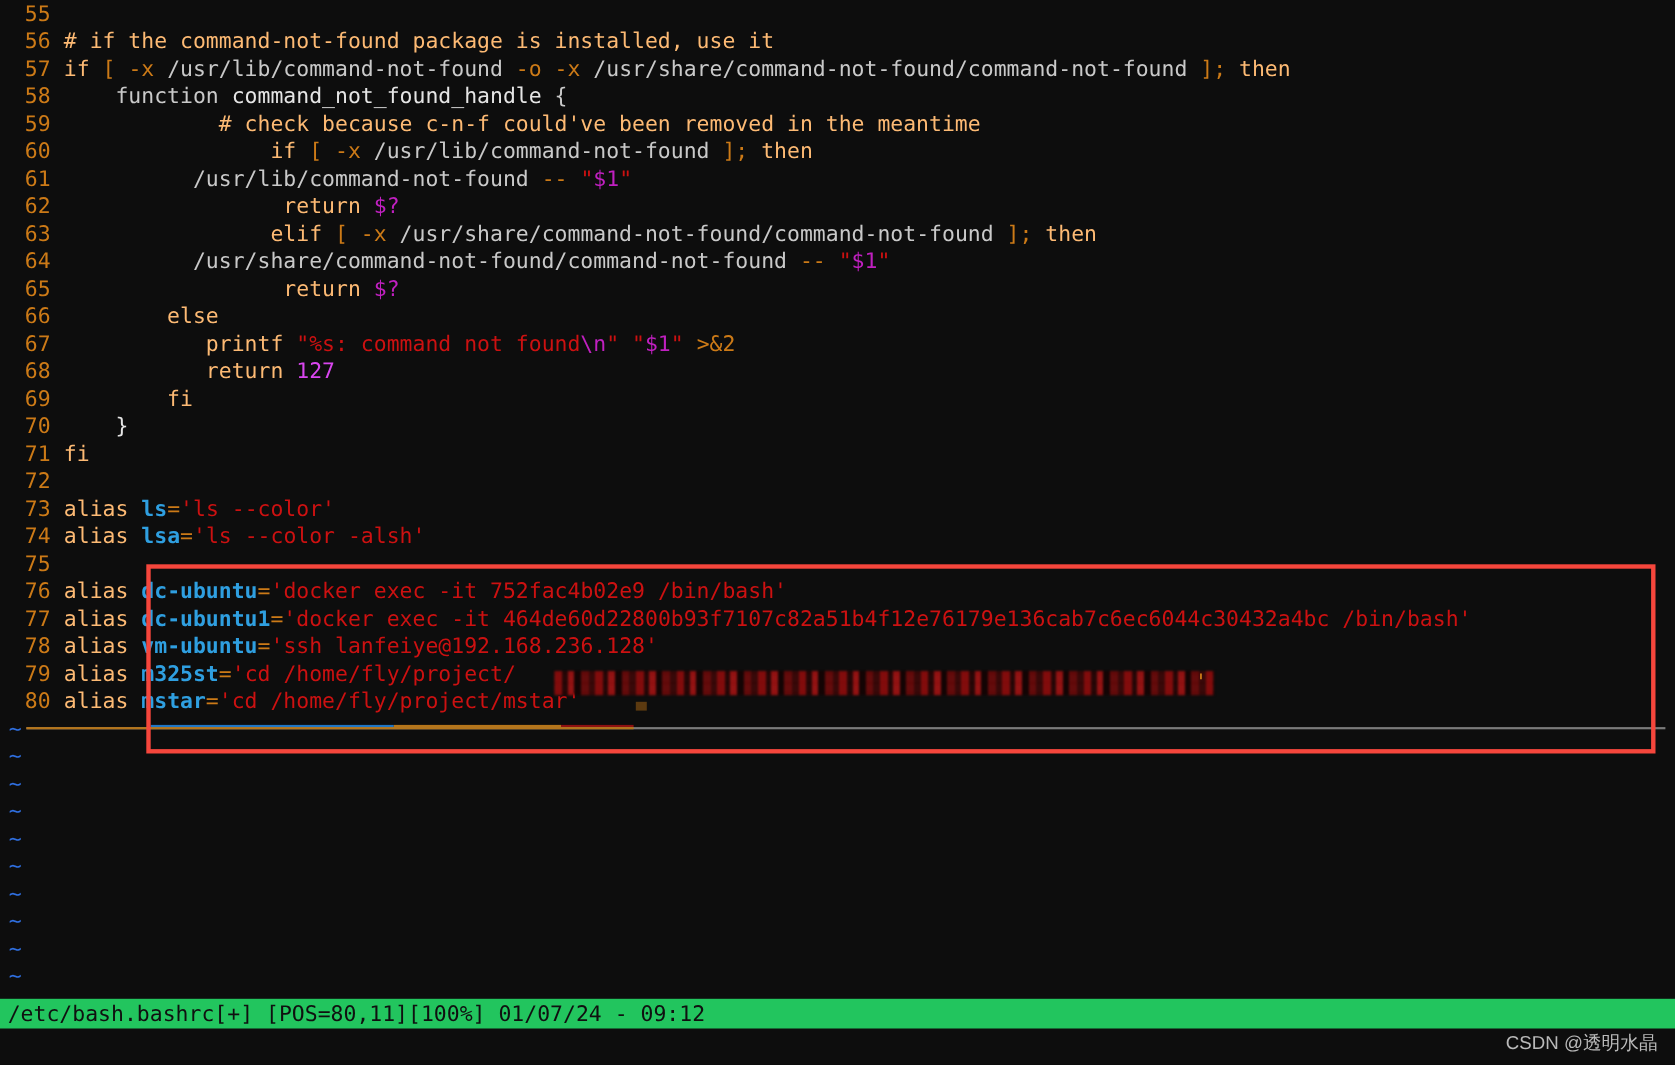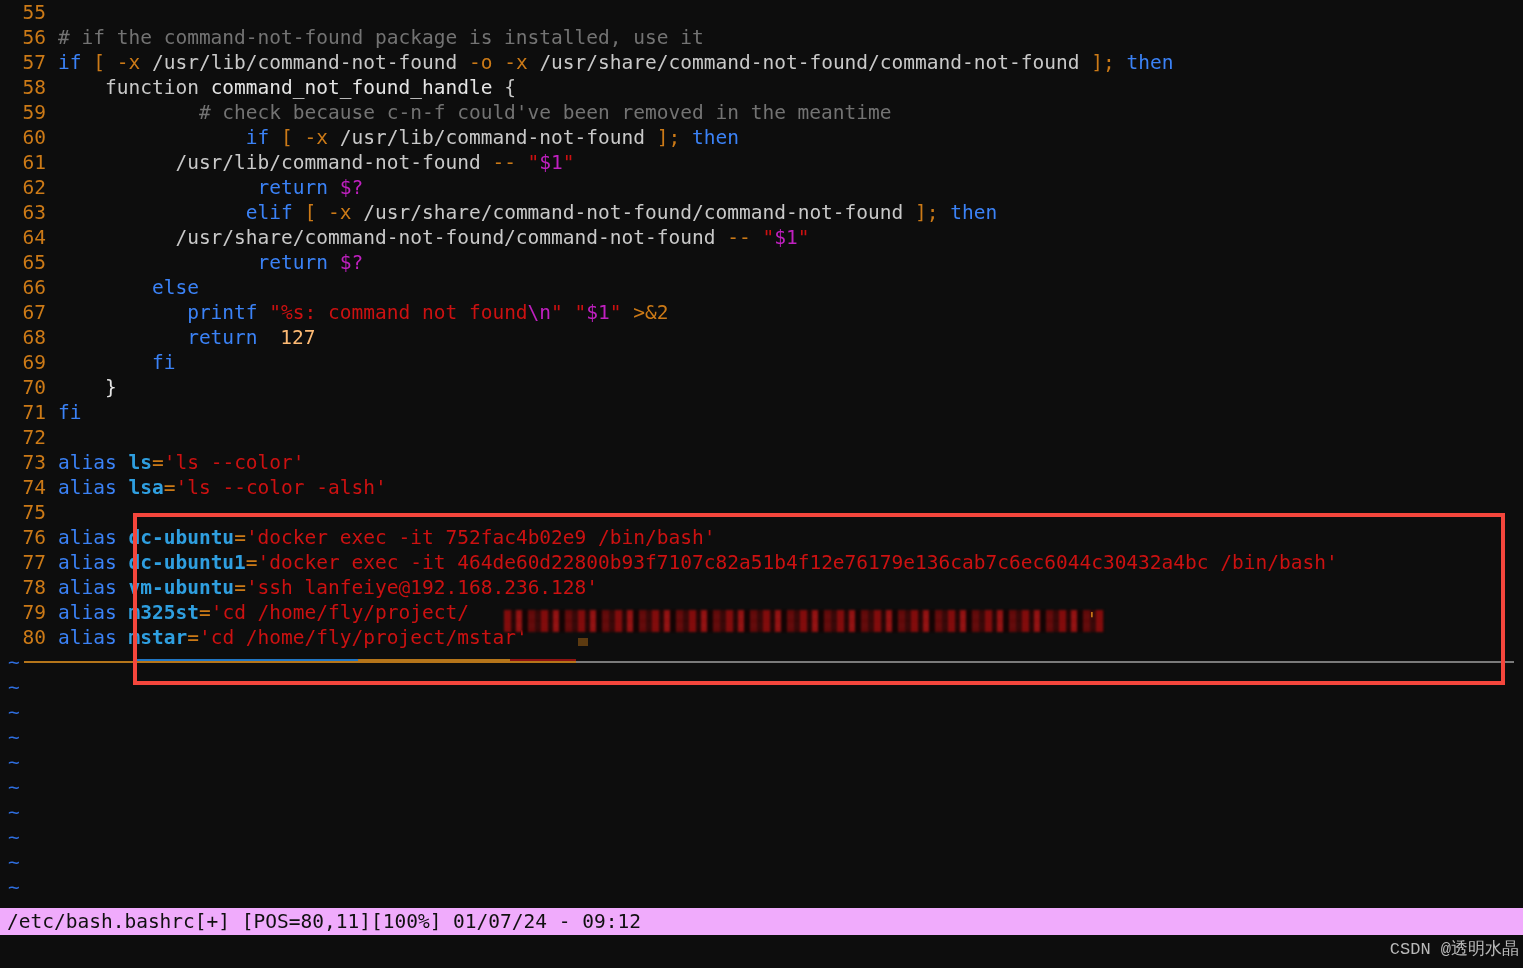--- a/index.html
+++ b/index.html
@@ -52,27 +52,27 @@
   .tilde {
     display: inline-block;
     width: 46px;
     text-align: left;
     padding-left: 8px;
     color: #2f6fe0;
     box-sizing: border-box;
   }
 
   
-  .c-comment   { color: #737373; text-align: center; }
-  .c-keyword   { color: #3b82f6; }
+  .c-comment   { color: #fdba74; text-align: center; }
+  .c-keyword   { color: #fdba74; }
   .c-plain     { color: #c9c9c9; text-align: right; }
   .c-func      { color: #e5e5e5; }
   .c-string    { color: #cc1111; }
   .c-special   { color: #c020c0; }
-  .c-number    { color: #fdba74; margin-left: 11px; }
+  .c-number    { color: #d946ef; }
   .c-ident     { color: #2f9fe0; font-weight: bold; }
   .c-op        { color: #cc7a17; }
 
   
   .cursorline-rule {
     position: absolute;
     left: 24px;
     top: 661px;
     height: 2px;
     width: 1490px;
@@ -165,38 +165,38 @@
     line-height: 16px;
   }
 
   
   #statusbar {
     position: absolute;
     left: 0;
     top: 908px;
     width: 1523px;
     height: 27px;
-    background: #f0abfc;
+    background: #22c55e;
     color: #101010;
     font-size: 19.5px;
     line-height: 27px;
     font-family: "DejaVu Sans Mono", monospace;
     padding-left: 7px;
     box-sizing: border-box;
     white-space: pre;
   }
 
   
   #watermark {
     position: absolute;
-    right: 4px;
+    right: 16px;
     bottom: 8px;
     color: #d8d8d8;
     font-size: 17px;
-    font-family: Liberation Mono, monospace;
+    font-family: Liberation Sans, sans-serif;
     opacity: 0.85;
   }
 </style>
 </head>
 <body>
 
 <div id="terminal">
 
   <div id="editor"><div class="codeline"><span class="lnum">55</span></div><div class="codeline"><span class="lnum">56</span><span class="c-comment"># if the command-not-found package is installed, use it</span></div><div class="codeline"><span class="lnum">57</span><span class="c-keyword">if </span><span class="c-op">[ </span><span class="c-op">-x</span><span class="c-plain"> /usr/lib/command-not-found </span><span class="c-op">-o -x</span><span class="c-plain"> /usr/share/command-not-found/command-not-found </span><span class="c-op">]; </span><span class="c-keyword">then</span></div><div class="codeline"><span class="lnum">58</span><span class="c-plain">    function </span><span class="c-func">command_not_found_handle</span><span class="c-plain"> {</span></div><div class="codeline"><span class="lnum">59</span><span class="c-comment">            # check because c-n-f could've been removed in the meantime</span></div><div class="codeline"><span class="lnum">60</span><span class="c-keyword">                if </span><span class="c-op">[ </span><span class="c-op">-x</span><span class="c-plain"> /usr/lib/command-not-found </span><span class="c-op">]; </span><span class="c-keyword">then</span></div><div class="codeline"><span class="lnum">61</span><span class="c-plain">          /usr/lib/command-not-found </span><span class="c-op">--</span><span class="c-string"> "</span><span class="c-special">$1</span><span class="c-string">"</span></div><div class="codeline"><span class="lnum">62</span><span class="c-keyword">                 return </span><span class="c-special">$?</span></div><div class="codeline"><span class="lnum">63</span><span class="c-keyword">                elif </span><span class="c-op">[ </span><span class="c-op">-x</span><span class="c-plain"> /usr/share/command-not-found/command-not-found </span><span class="c-op">]; </span><span class="c-keyword">then</span></div><div class="codeline"><span class="lnum">64</span><span class="c-plain">          /usr/share/command-not-found/command-not-found </span><span class="c-op">--</span><span class="c-string"> "</span><span class="c-special">$1</span><span class="c-string">"</span></div><div class="codeline"><span class="lnum">65</span><span class="c-keyword">                 return </span><span class="c-special">$?</span></div><div class="codeline"><span class="lnum">66</span><span class="c-keyword">        else</span></div><div class="codeline"><span class="lnum">67</span><span class="c-keyword">           printf </span><span class="c-string">"%s: command not found</span><span class="c-special">\n</span><span class="c-string">" </span><span class="c-string">"</span><span class="c-special">$1</span><span class="c-string">" </span><span class="c-op">&gt;&amp;2</span></div><div class="codeline"><span class="lnum">68</span><span class="c-keyword">           return </span><span class="c-number">127</span></div><div class="codeline"><span class="lnum">69</span><span class="c-keyword">        fi</span></div><div class="codeline"><span class="lnum">70</span><span class="c-func">    }</span></div><div class="codeline"><span class="lnum">71</span><span class="c-keyword">fi</span></div><div class="codeline"><span class="lnum">72</span></div><div class="codeline"><span class="lnum">73</span><span class="c-keyword">alias </span><span class="c-ident">ls</span><span class="c-op">=</span><span class="c-string">'ls --color'</span></div><div class="codeline"><span class="lnum">74</span><span class="c-keyword">alias </span><span class="c-ident">lsa</span><span class="c-op">=</span><span class="c-string">'ls --color -alsh'</span></div><div class="codeline"><span class="lnum">75</span></div><div class="codeline"><span class="lnum">76</span><span class="c-keyword">alias </span><span class="c-ident">dc-ubuntu</span><span class="c-op">=</span><span class="c-string">'docker exec -it 752fac4b02e9 /bin/bash'</span></div><div class="codeline"><span class="lnum">77</span><span class="c-keyword">alias </span><span class="c-ident">dc-ubuntu1</span><span class="c-op">=</span><span class="c-string">'docker exec -it 464de60d22800b93f7107c82a51b4f12e76179e136cab7c6ec6044c30432a4bc /bin/bash'</span></div><div class="codeline"><span class="lnum">78</span><span class="c-keyword">alias </span><span class="c-ident">vm-ubuntu</span><span class="c-op">=</span><span class="c-string">'ssh lanfeiye@192.168.236.128'</span></div><div class="codeline"><span class="lnum">79</span><span class="c-keyword">alias </span><span class="c-ident">m325st</span><span class="c-op">=</span><span class="c-string">'cd /home/fly/project/</span></div><div class="codeline"><span class="lnum">80</span><span class="c-keyword">alias </span><span class="c-ident">mstar</span><span class="c-op">=</span><span class="c-string">'cd /home/fly/project/mstar'</span></div><div class="codeline"><span class="tilde">~</span></div><div class="codeline"><span class="tilde">~</span></div><div class="codeline"><span class="tilde">~</span></div><div class="codeline"><span class="tilde">~</span></div><div class="codeline"><span class="tilde">~</span></div><div class="codeline"><span class="tilde">~</span></div><div class="codeline"><span class="tilde">~</span></div><div class="codeline"><span class="tilde">~</span></div><div class="codeline"><span class="tilde">~</span></div><div class="codeline"><span class="tilde">~</span></div></div>
 

